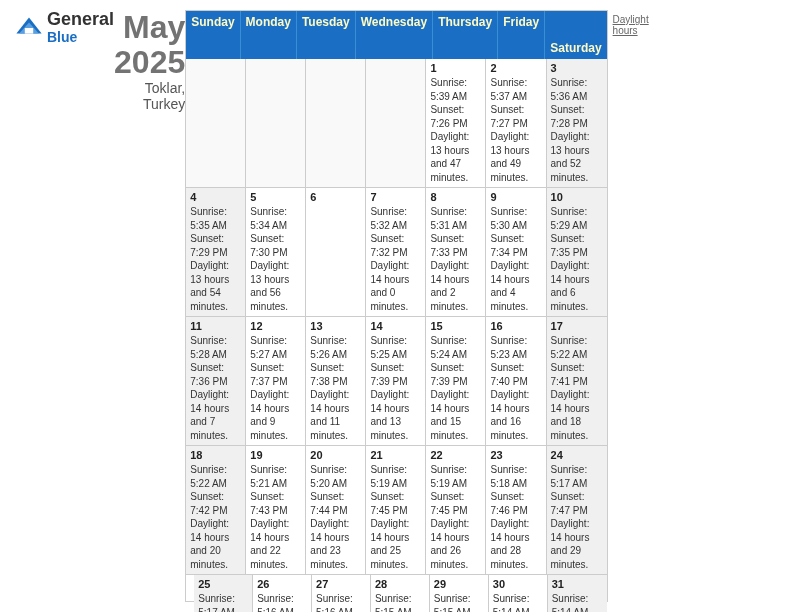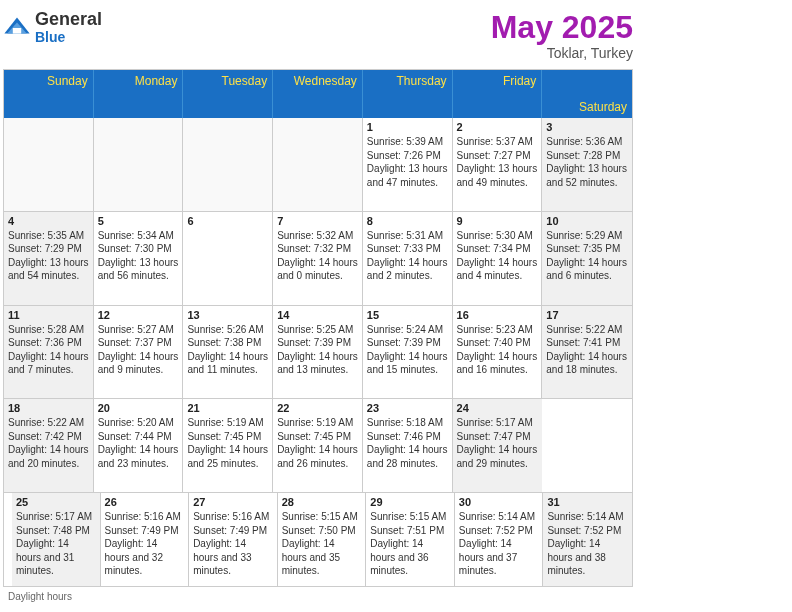--- a/index.html
+++ b/index.html
@@ -6,23 +6,23 @@
     body {
       font-family: Arial, sans-serif;
       background: #fff;
       width: 792px;
       height: 612px;
       overflow: hidden;
     }
     .page {
       width: 636px;
       height: 612px;
-      padding: 10px 3px;
-      display: flex;
-      flex-direction: column;
+      padding: 10px 15px;
+      display: flex;
+      flex-direction: row;
     }
     .header {
       display: flex;
       justify-content: space-between;
       align-items: flex-start;
       margin-bottom: 8px;
     }
     .logo {
       display: flex;
       align-items: center;
@@ -46,43 +46,43 @@
       width: 28px;
       height: 28px;
       margin-right: 4px;
     }
     .title-block {
       text-align: right;
     }
     .month-title {
       font-size: 32px;
       font-weight: bold;
-      color: #a21caf;
+      color: #737373;
       line-height: 1.1;
     }
     .location {
       font-size: 14px;
       color: #555;
       text-align: right;
     }
     .calendar {
       flex: 1;
       display: flex;
       flex-direction: column;
       border: 1px solid #ccc;
     }
     .cal-header-row {
       display: grid;
       grid-template-columns: repeat(7, 1fr);
       background: #1a6fc4;
     }
     .cal-header-cell {
-      color: #fde047;
+      color: #fef9c3;
       font-size: 12px;
-      font-weight: normal;
+      font-weight: bold;
       padding: 4px 5px;
       border-right: 1px solid #3a8fd4;
       text-align: right;
     }
     .cal-header-cell:last-child { border-right: none; margin-top: 26px; }
     .cal-body {
       flex: 1;
       display: flex;
       flex-direction: column;
     }
@@ -113,20 +113,21 @@
     .day-info {
       font-size: 10px;
       line-height: 1.35;
       color: #333;
     }
     .footer {
       font-size: 10px;
       color: #666;
       margin-top: 4px;
       padding-left: 5px;
+      text-decoration: underline;
     }
   </style>
 </head>
 <body>
 
 <div class="page">
   <div class="header">
     <div class="logo">
       <svg class="logo-icon" viewBox="0 0 40 40">
         <rect x="0" y="0" width="40" height="40" fill="white"></rect>
@@ -232,20 +233,24 @@
             <div class="day-num">17</div>
             <div class="day-info">Sunrise: 5:22 AM<br>Sunset: 7:41 PM<br>Daylight: 14 hours and 18 minutes.</div>
           </div>
         </div>
         <div class="cal-row">
           <div class="cal-cell shaded">
             <div class="day-num">18</div>
             <div class="day-info">Sunrise: 5:22 AM<br>Sunset: 7:42 PM<br>Daylight: 14 hours and 20 minutes.</div>
           </div>
           <div class="cal-cell">
+            <div class="day-num">19</div>
+            <div class="day-info">Sunrise: 5:21 AM<br>Sunset: 7:43 PM<br>Daylight: 14 hours and 22 minutes.</div>
+          </div>
+          <div class="cal-cell">
             <div class="day-num">20</div>
             <div class="day-info">Sunrise: 5:20 AM<br>Sunset: 7:44 PM<br>Daylight: 14 hours and 23 minutes.</div>
           </div>
           <div class="cal-cell">
             <div class="day-num">21</div>
             <div class="day-info">Sunrise: 5:19 AM<br>Sunset: 7:45 PM<br>Daylight: 14 hours and 25 minutes.</div>
           </div>
           <div class="cal-cell">
             <div class="day-num">22</div>
             <div class="day-info">Sunrise: 5:19 AM<br>Sunset: 7:45 PM<br>Daylight: 14 hours and 26 minutes.</div>

